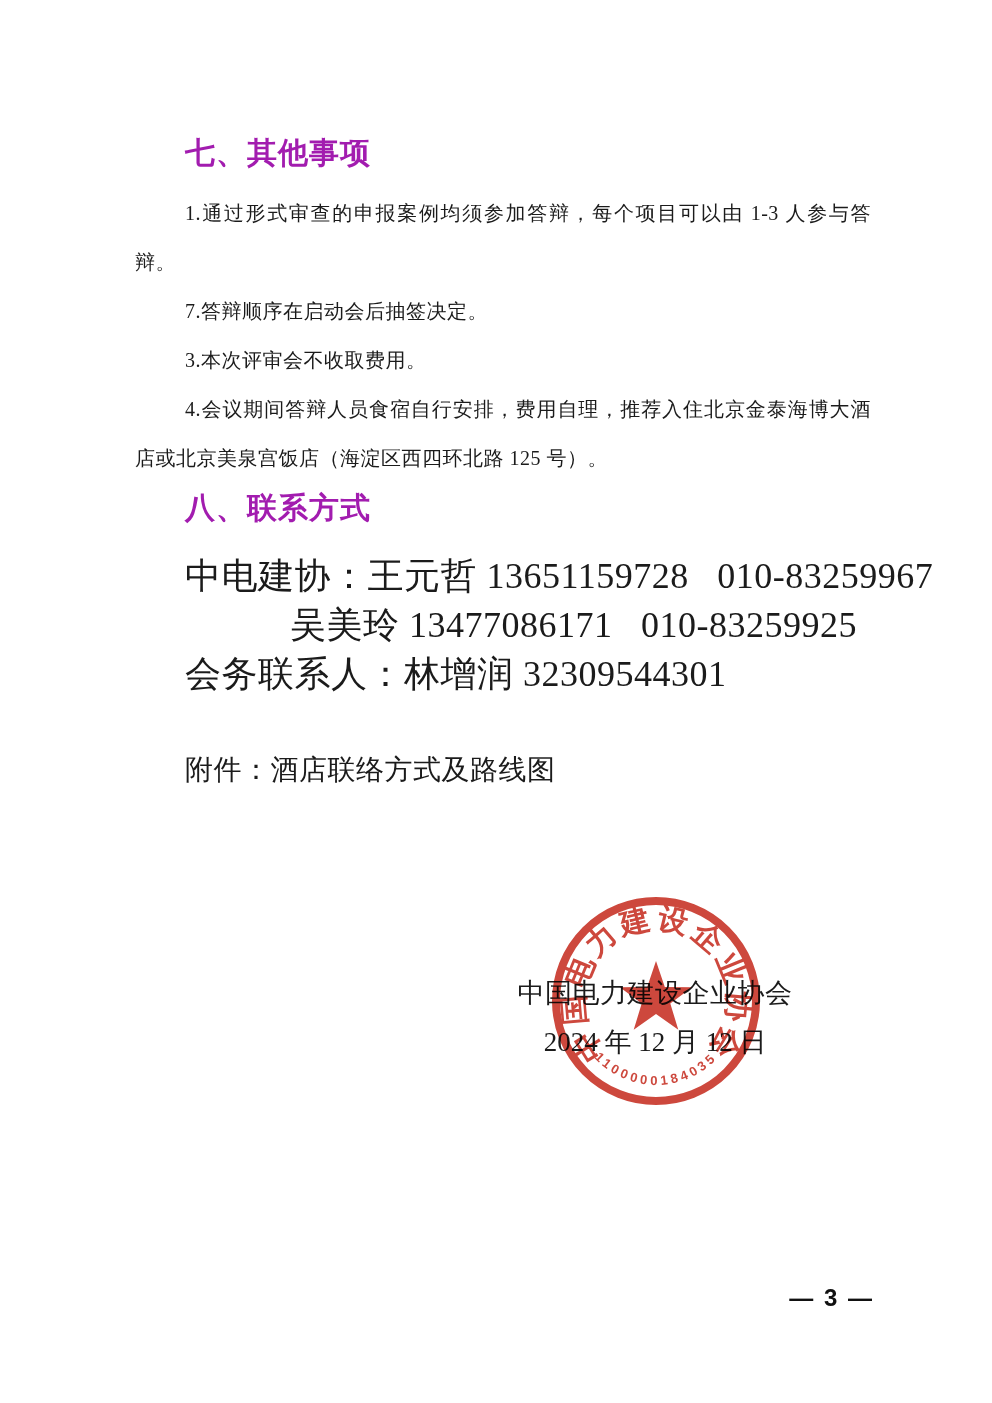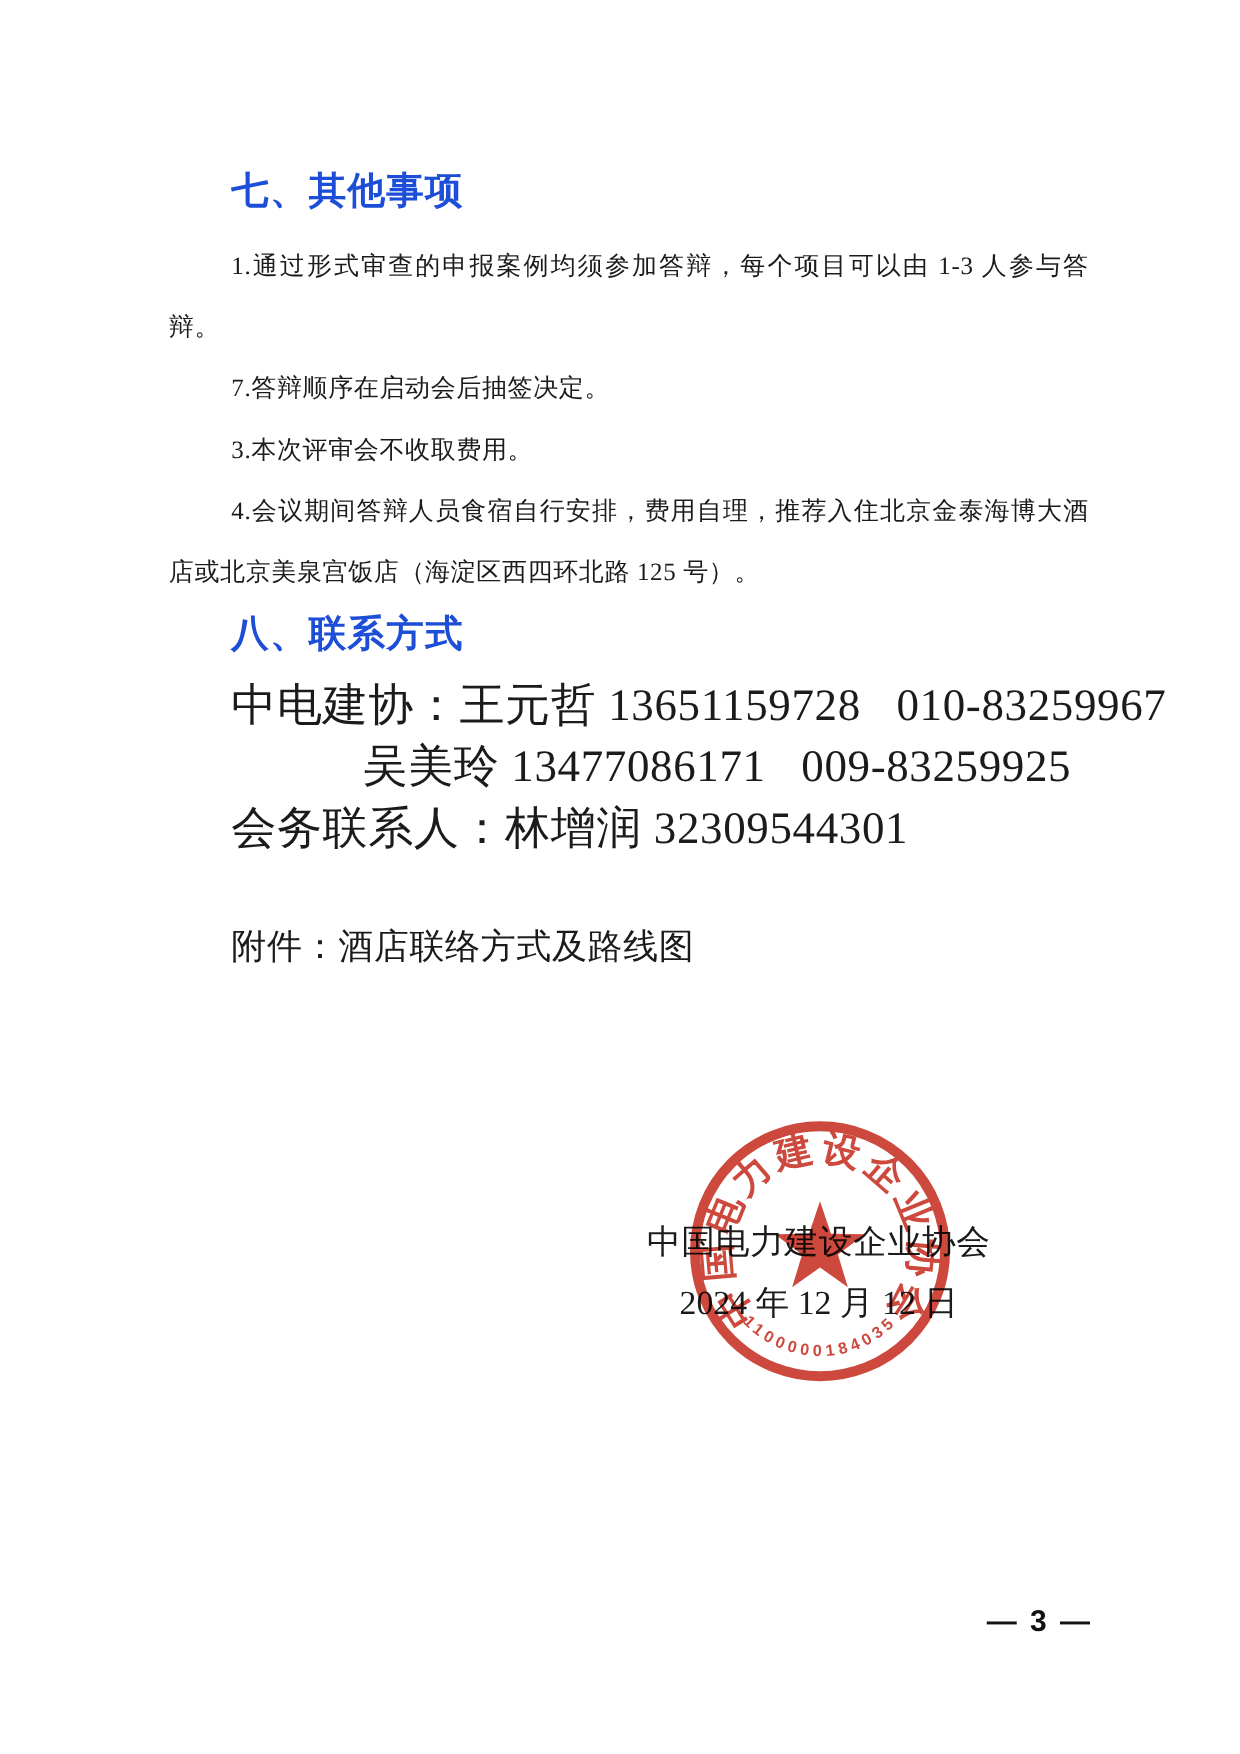--- a/index.html
+++ b/index.html
@@ -19,23 +19,23 @@
     width: 736px;
   }
   .sec-heading {
     font-family: "Liberation Sans", "DejaVu Sans", sans-serif;
     font-weight: bold;
     font-size: 30px;
     line-height: 49px;
     letter-spacing: 1px;
     text-indent: 50px;
     margin: 0 0 12px 0;
-    color: #1d4ed8;
+    color: #a21caf;
   }
-  .sec-heading.second { margin-top: 0; margin-bottom: 8px; }
+  .sec-heading.second { margin-top: 0; margin-bottom: 20px; }
   .para {
     font-size: 20px;
     line-height: 49px;
     margin: 0;
     text-align: justify;
     text-indent: 50px;
     letter-spacing: 0.5px;
   }
   .contact-line {
     font-size: 36px;
@@ -106,21 +106,21 @@
     <p class="para">7.答辩顺序在启动会后抽签决定。</p>
 
     <p class="para">3.本次评审会不收取费用。</p>
 
     <p class="para">4.会议期间答辩人员食宿自行安排，费用自理，推荐入住北京金泰海博大酒店或北京美泉宫饭店（海淀区西四环北路 125 号）。</p>
 
     <h2 class="sec-heading second">八、联系方式</h2>
 
     <p class="contact-line">中电建协：王元哲 13651159728   010-83259967</p>
 
-    <p class="contact-line deep">吴美玲 13477086171   009-83259925</p>
+    <p class="contact-line deep">吴美玲 13477086171   010-83259925</p>
 
 
     <p class="contact-line">会务联系人：林增润 32309544301</p>
 
     <p class="attachment-line">附件：酒店联络方式及路线图</p>
 
   </div>
 
   <div class="sig-block">
     <div class="sig-org">中国电力建设企业协会</div>

